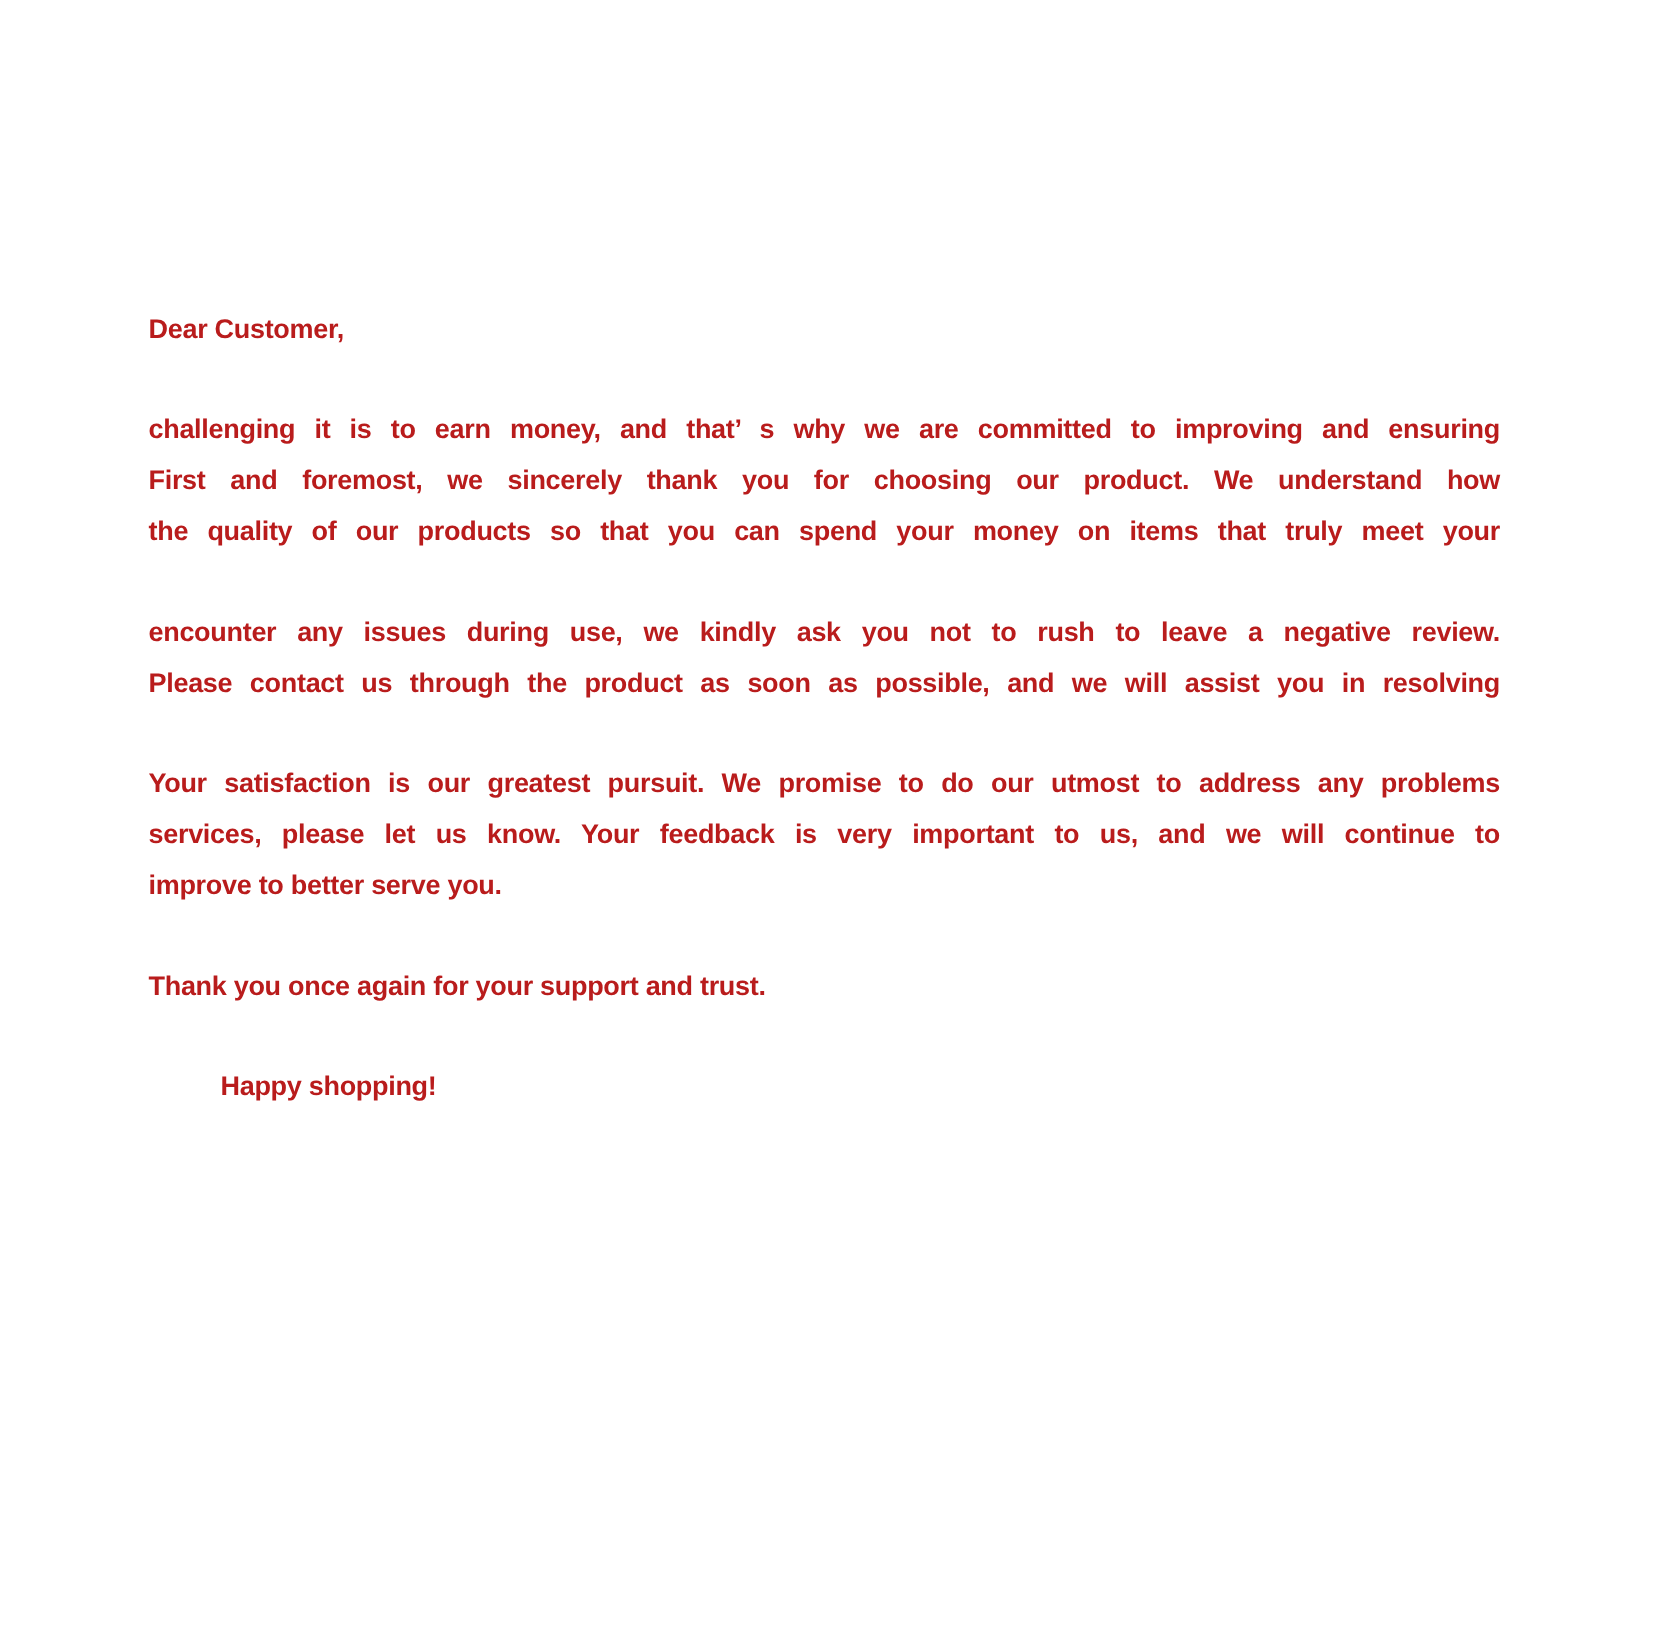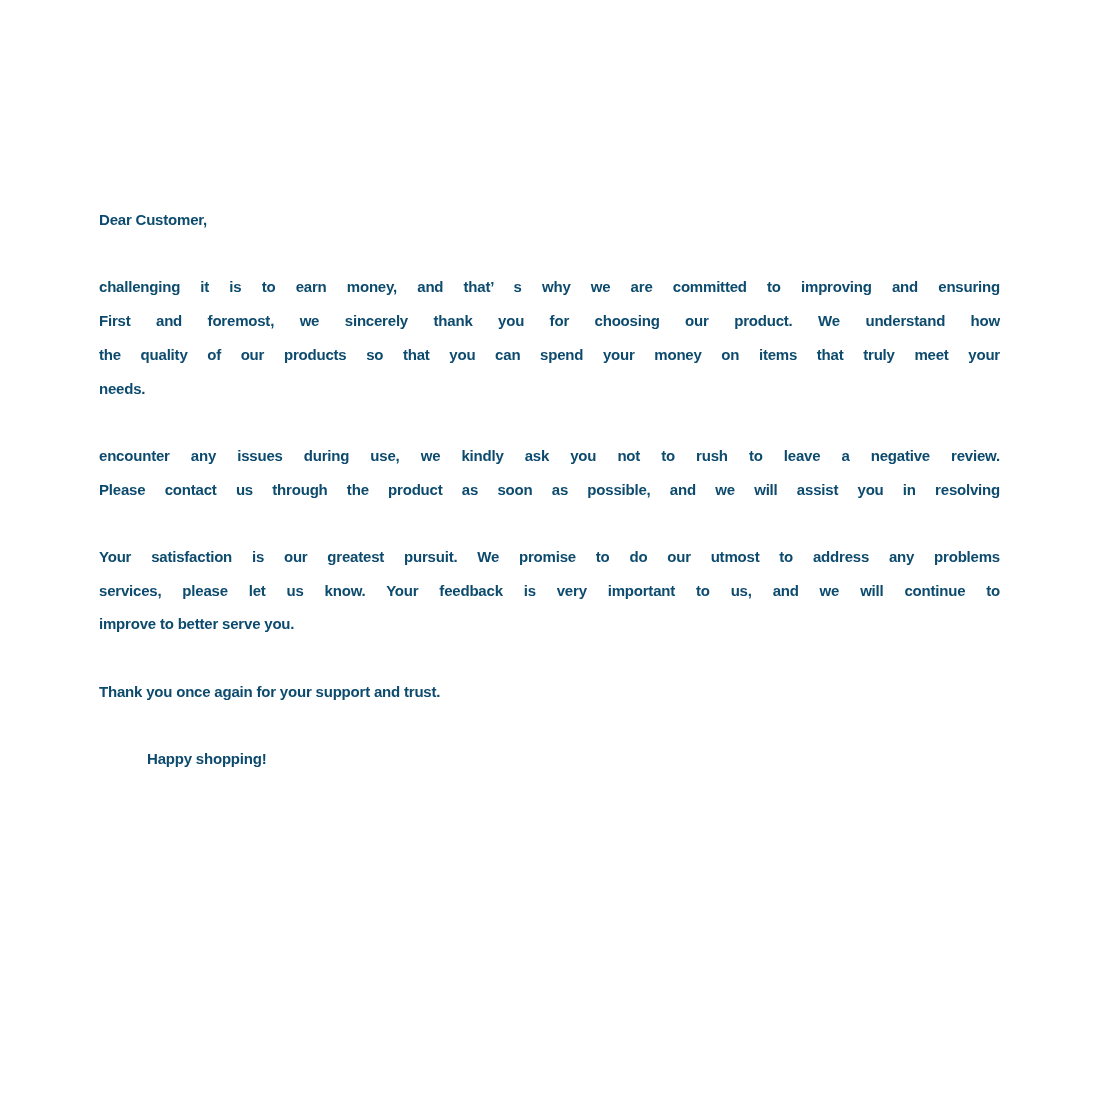--- a/index.html
+++ b/index.html
@@ -12,22 +12,22 @@
     height: 1100px;
     position: relative;
     font-family: "Liberation Sans", "DejaVu Sans", sans-serif;
     overflow: hidden;
   }
   .letter {
     position: absolute;
     left: 99px;
     top: 203px;
     width: 901px;
-    color: #0c4a6e;
-    font-size: 15px;
+    color: #b91c1c;
+    font-size: 18px;
     font-weight: 700;
     line-height: 33.7px;
     letter-spacing: -0.2px;
   }
   .salutation,
   .closing {
     text-align: left;
     margin: 0 0 33.7px 0;
   }
   .closing.signoff {
@@ -48,21 +48,20 @@
 </head>
 <body>
 
 <div class="letter">
   <div class="salutation">Dear Customer,</div>
 
   <div class="paragraph">
       <div class="line">challenging it is to earn money, and that’ s why we are committed to improving and ensuring</div>
       <div class="line">First and foremost, we sincerely thank you for choosing our product. We understand how</div>
       <div class="line">the quality of our products so that you can spend your money on items that truly meet your</div>
-      <div class="line last">needs.</div>
     </div>
 
   <div class="paragraph">
       <div class="line">encounter any issues during use, we kindly ask you not to rush to leave a negative review.</div>
       <div class="line">Please contact us through the product as soon as possible, and we will assist you in resolving</div>
     </div>
 
   <div class="paragraph">
       <div class="line">Your satisfaction is our greatest pursuit. We promise to do our utmost to address any problems</div>
       <div class="line">services, please let us know. Your feedback is very important to us, and we will continue to</div>

